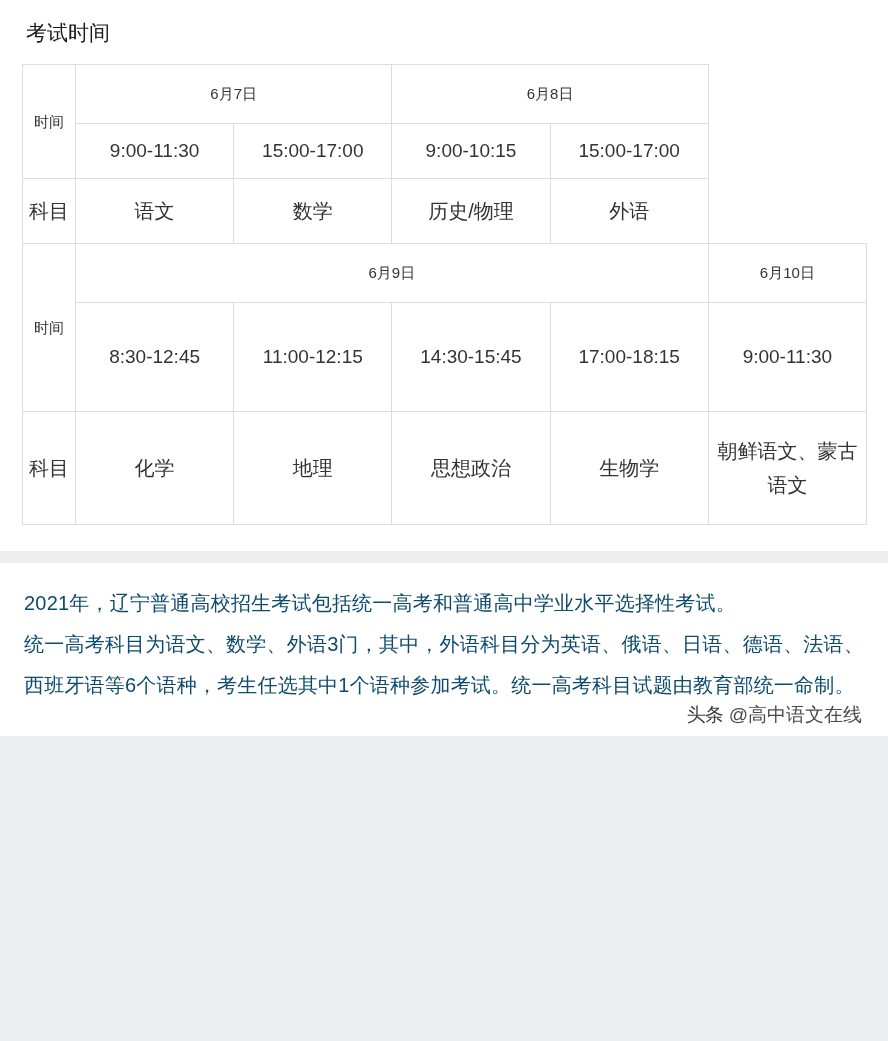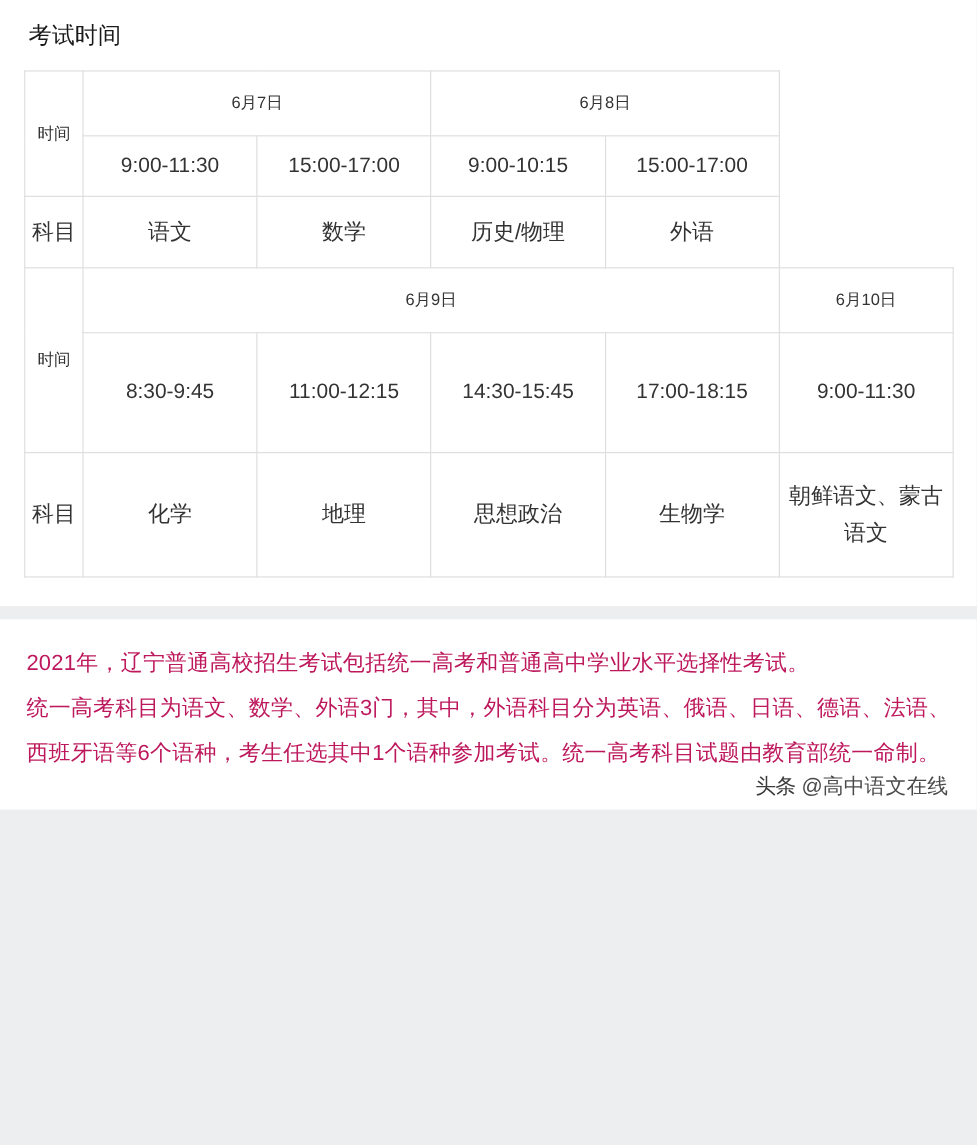--- a/index.html
+++ b/index.html
@@ -84,21 +84,21 @@
   .vert-lbl {
     font-size: 19px;
     line-height: 27px;
   }
   .big-cell {
     font-size: 19px;
   }
   .body-text {
     font-size: 20px;
     line-height: 41px;
-    color: #be185d;
+    color: #0c4a6e;
     margin: 0;
     text-align: justify;
     text-justify: inter-ideograph;
     letter-spacing: 0.2px;
   }
   .body-text + .body-text {
     margin-top: 0;
   }
   .watermark {
     position: absolute;
@@ -145,21 +145,21 @@
           <td>历史/物理</td>
           <td>外语</td>
         </tr>
 
         <tr class="date-row">
           <td class="lbl vert-lbl" rowspan="2">时间</td>
           <td colspan="4">6月9日</td>
           <td rowspan="1">6月10日</td>
         </tr>
         <tr class="time-row2">
-          <td>8:30-9:45</td>
+          <td>8:30-12:45</td>
           <td>11:00-12:15</td>
           <td>14:30-15:45</td>
           <td>17:00-18:15</td>
           <td class="big-cell">9:00-11:30</td>
         </tr>
         <tr class="subj-row2">
           <td class="lbl vert-lbl">科目</td>
           <td>化学</td>
           <td>地理</td>
           <td>思想政治</td>

